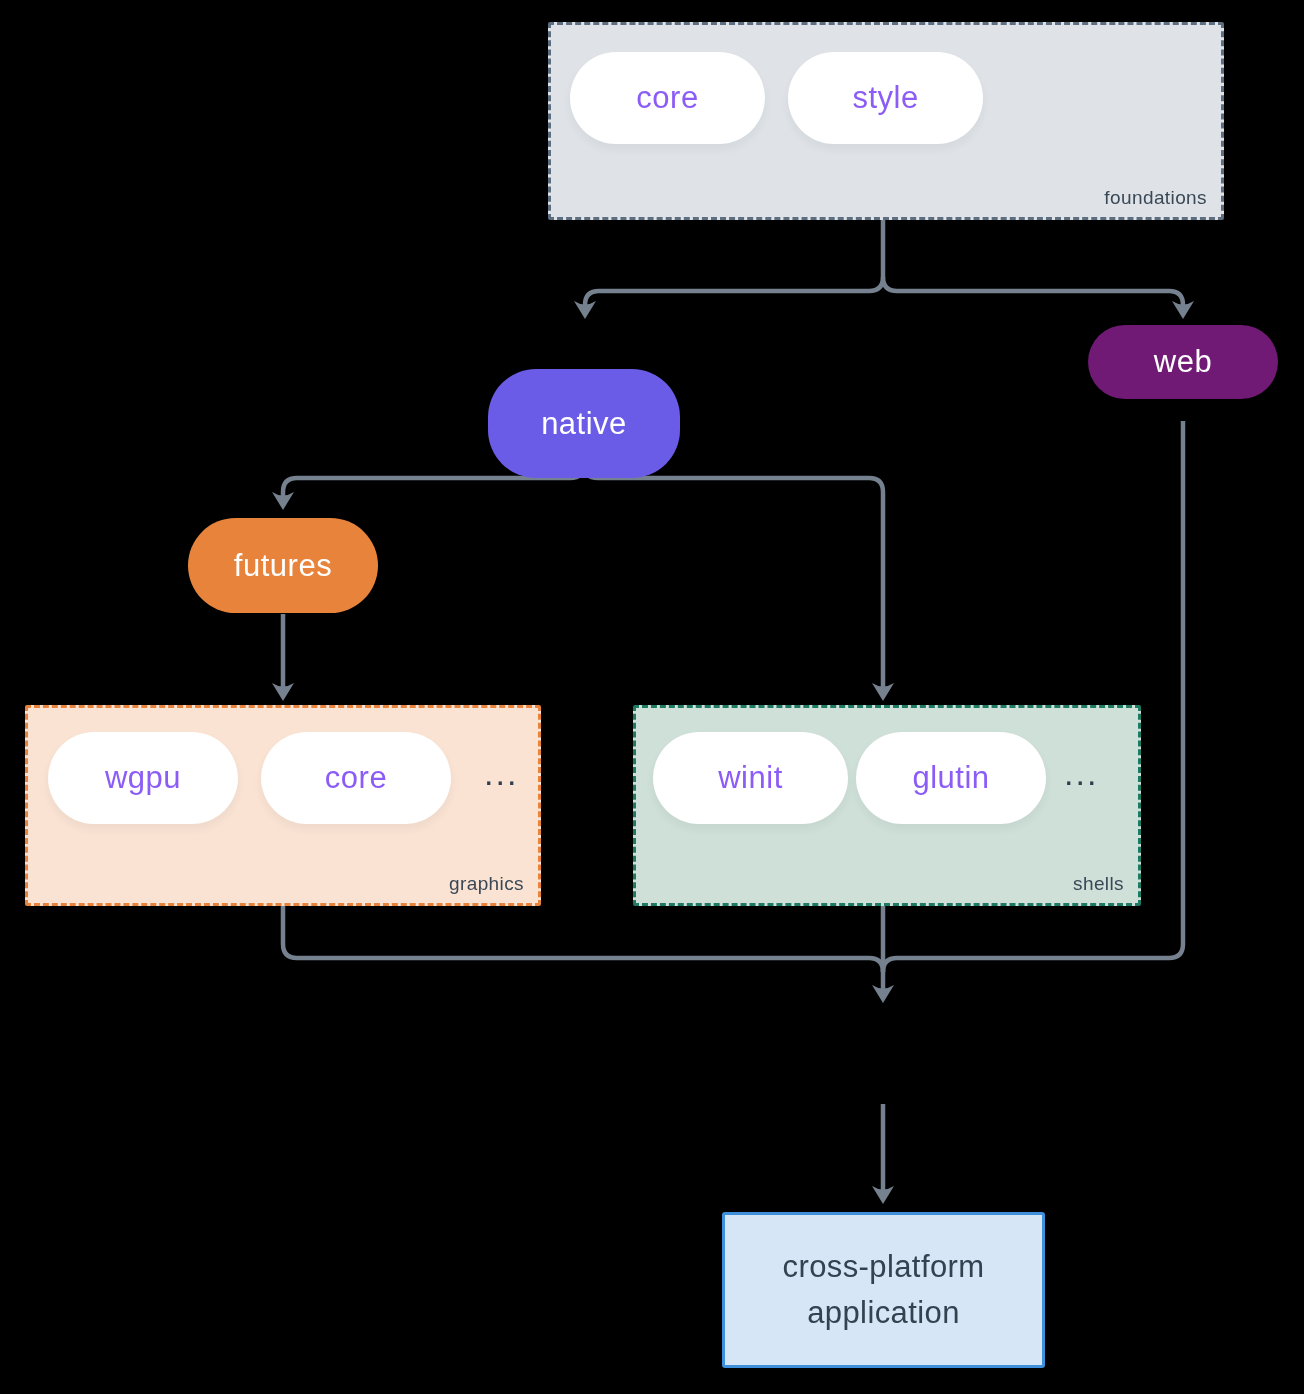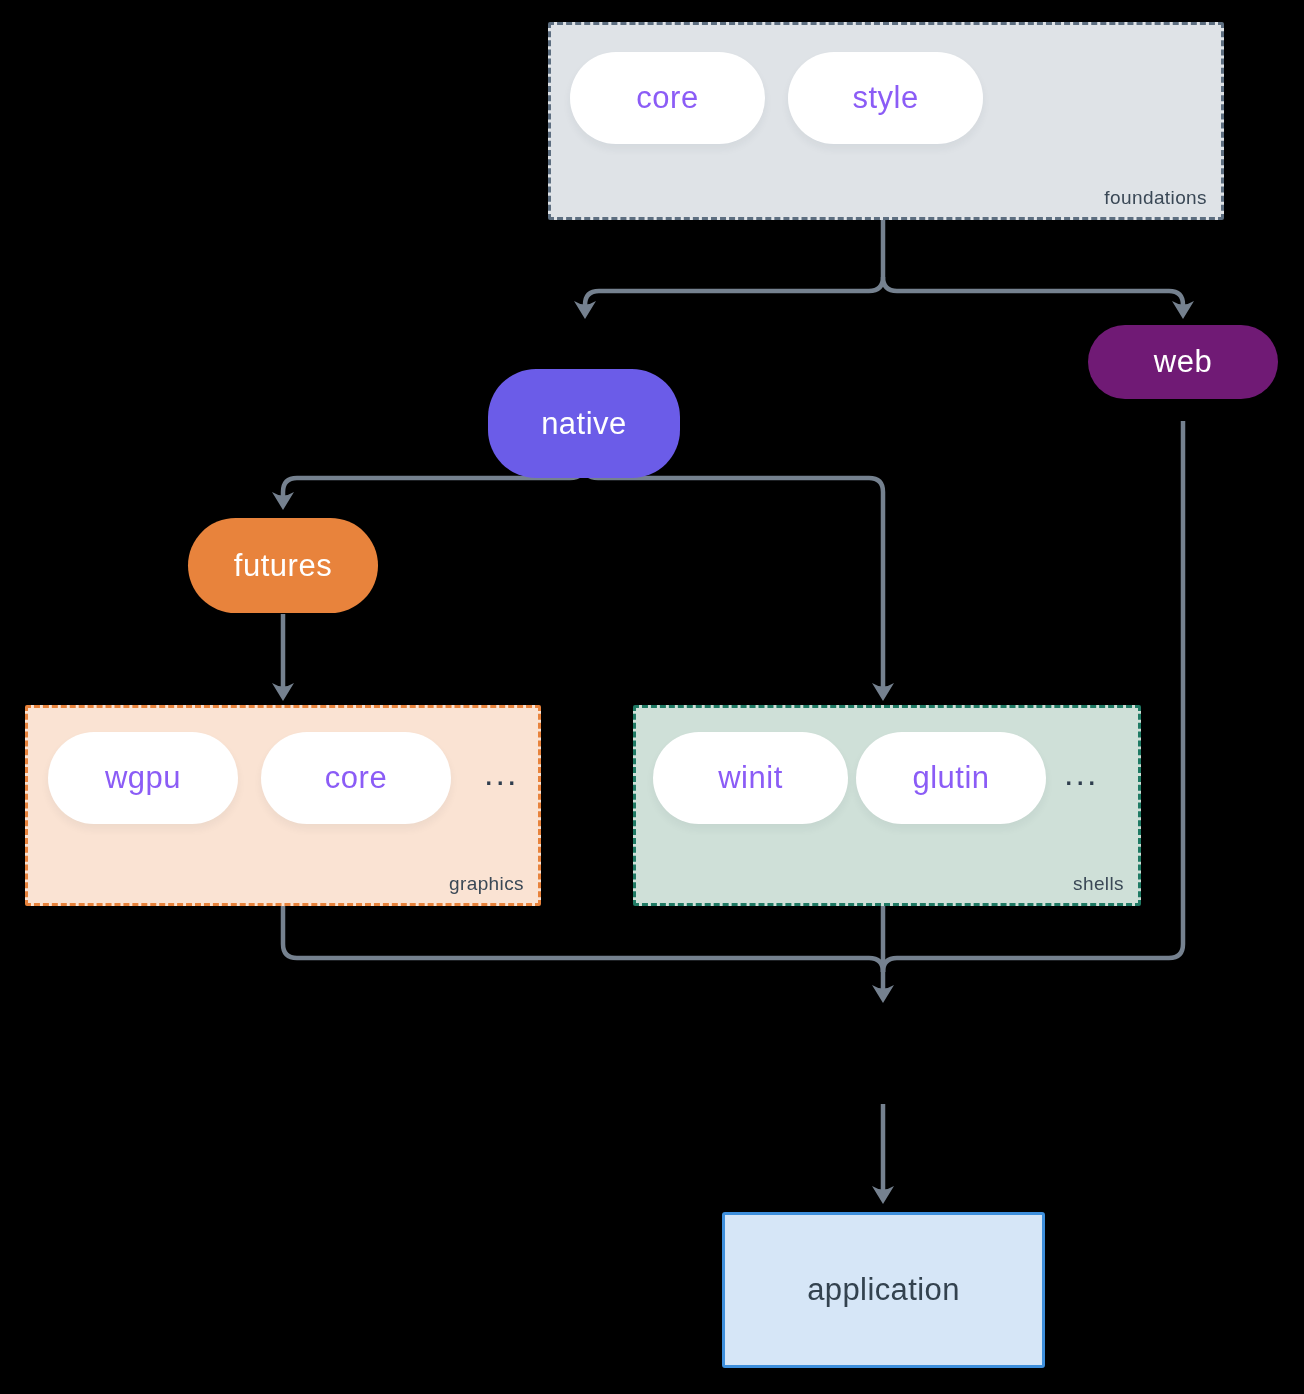--- a/index.html
+++ b/index.html
@@ -136,16 +136,17 @@
     <div class="pill-row">
       <div class="pill pill-white">winit</div>
       <div class="pill pill-white">glutin</div>
       <div class="ellipsis">...</div>
     </div>
     <div class="group-label">shells</div>
   </div>
 
 
   <div class="app-box">
+    <div>cross-platform</div>
     <div>application</div>
   </div>
 
 </div>
 
 </body></html>

